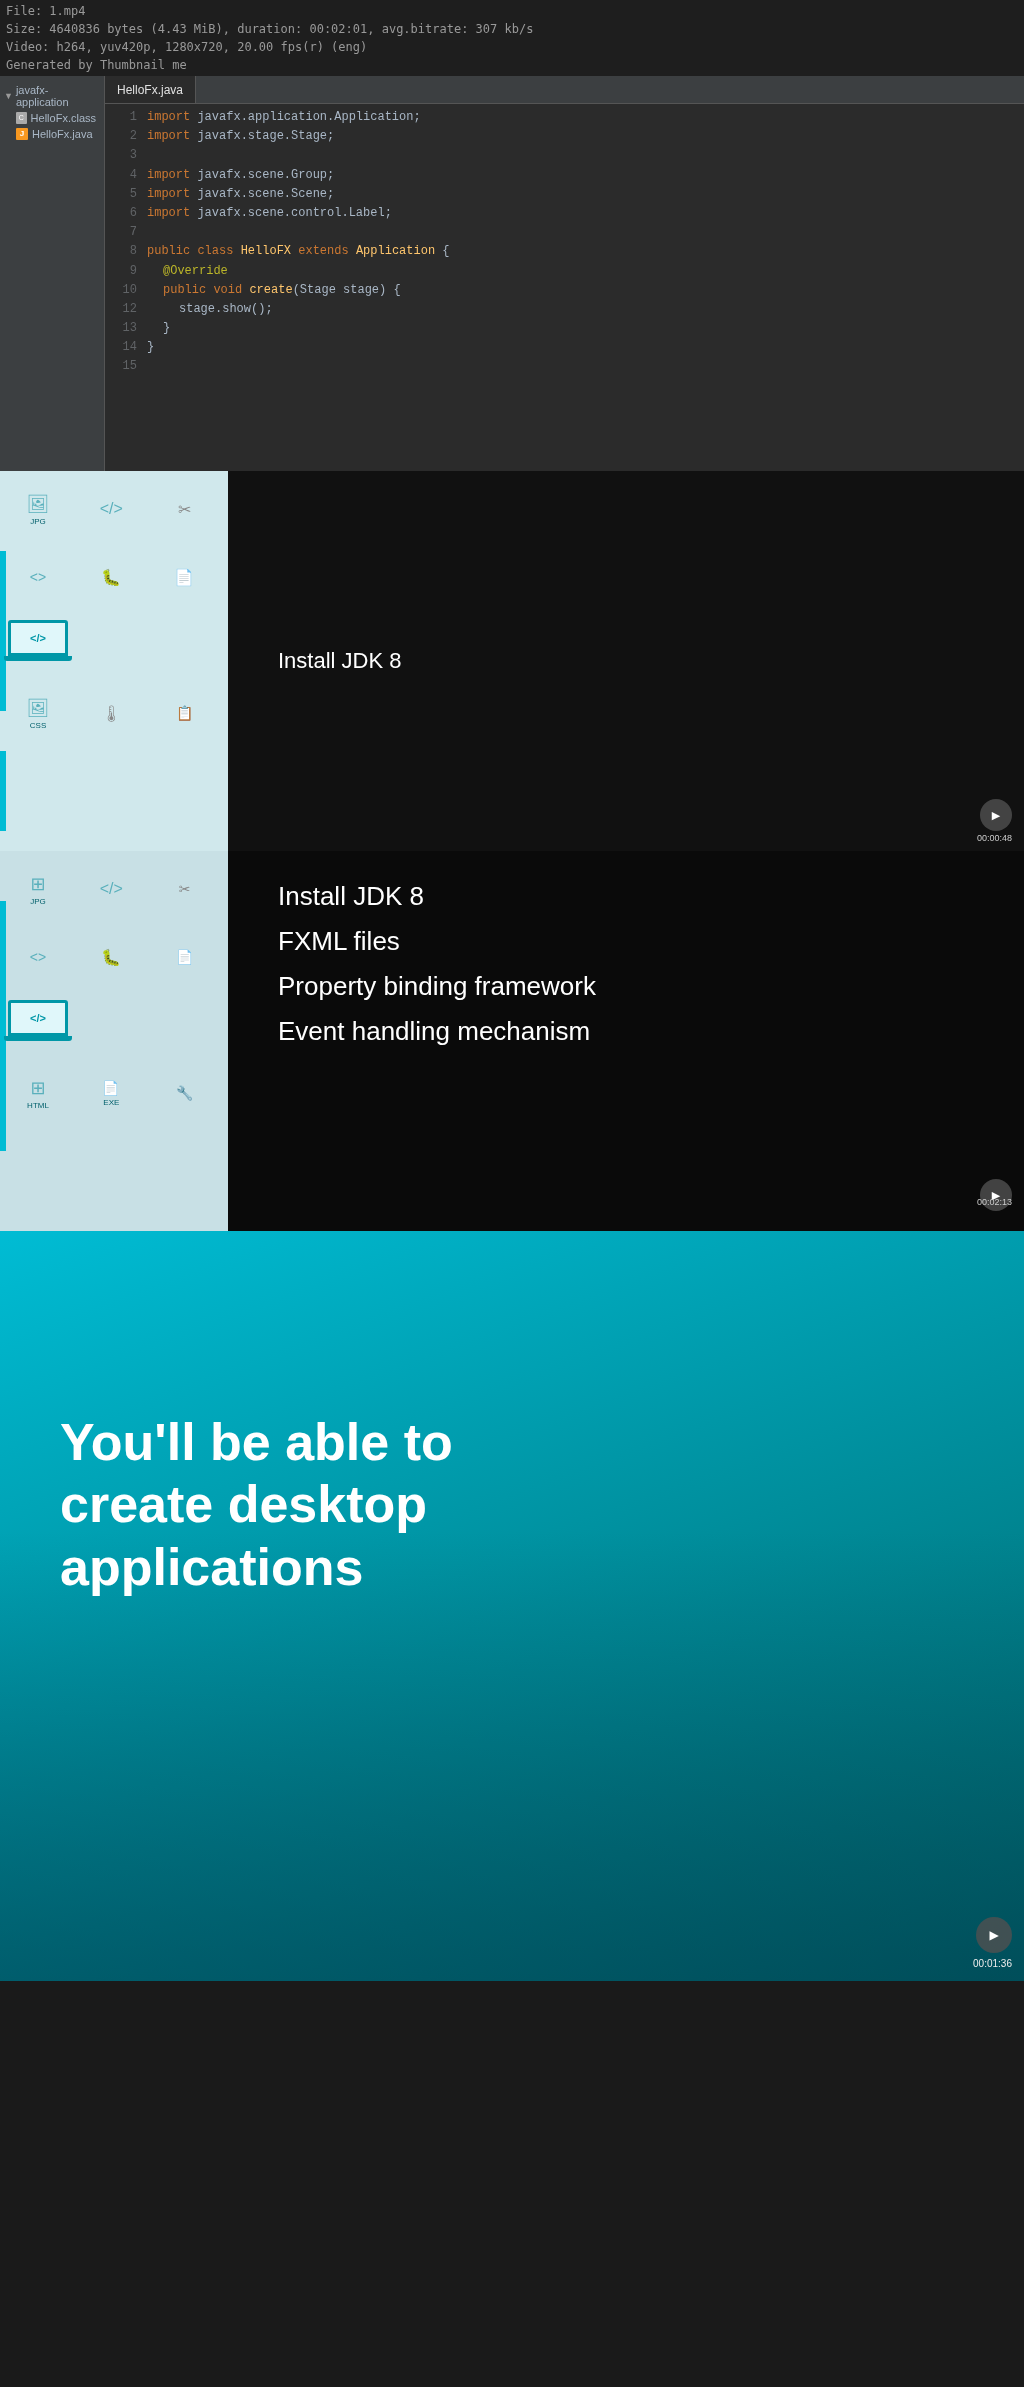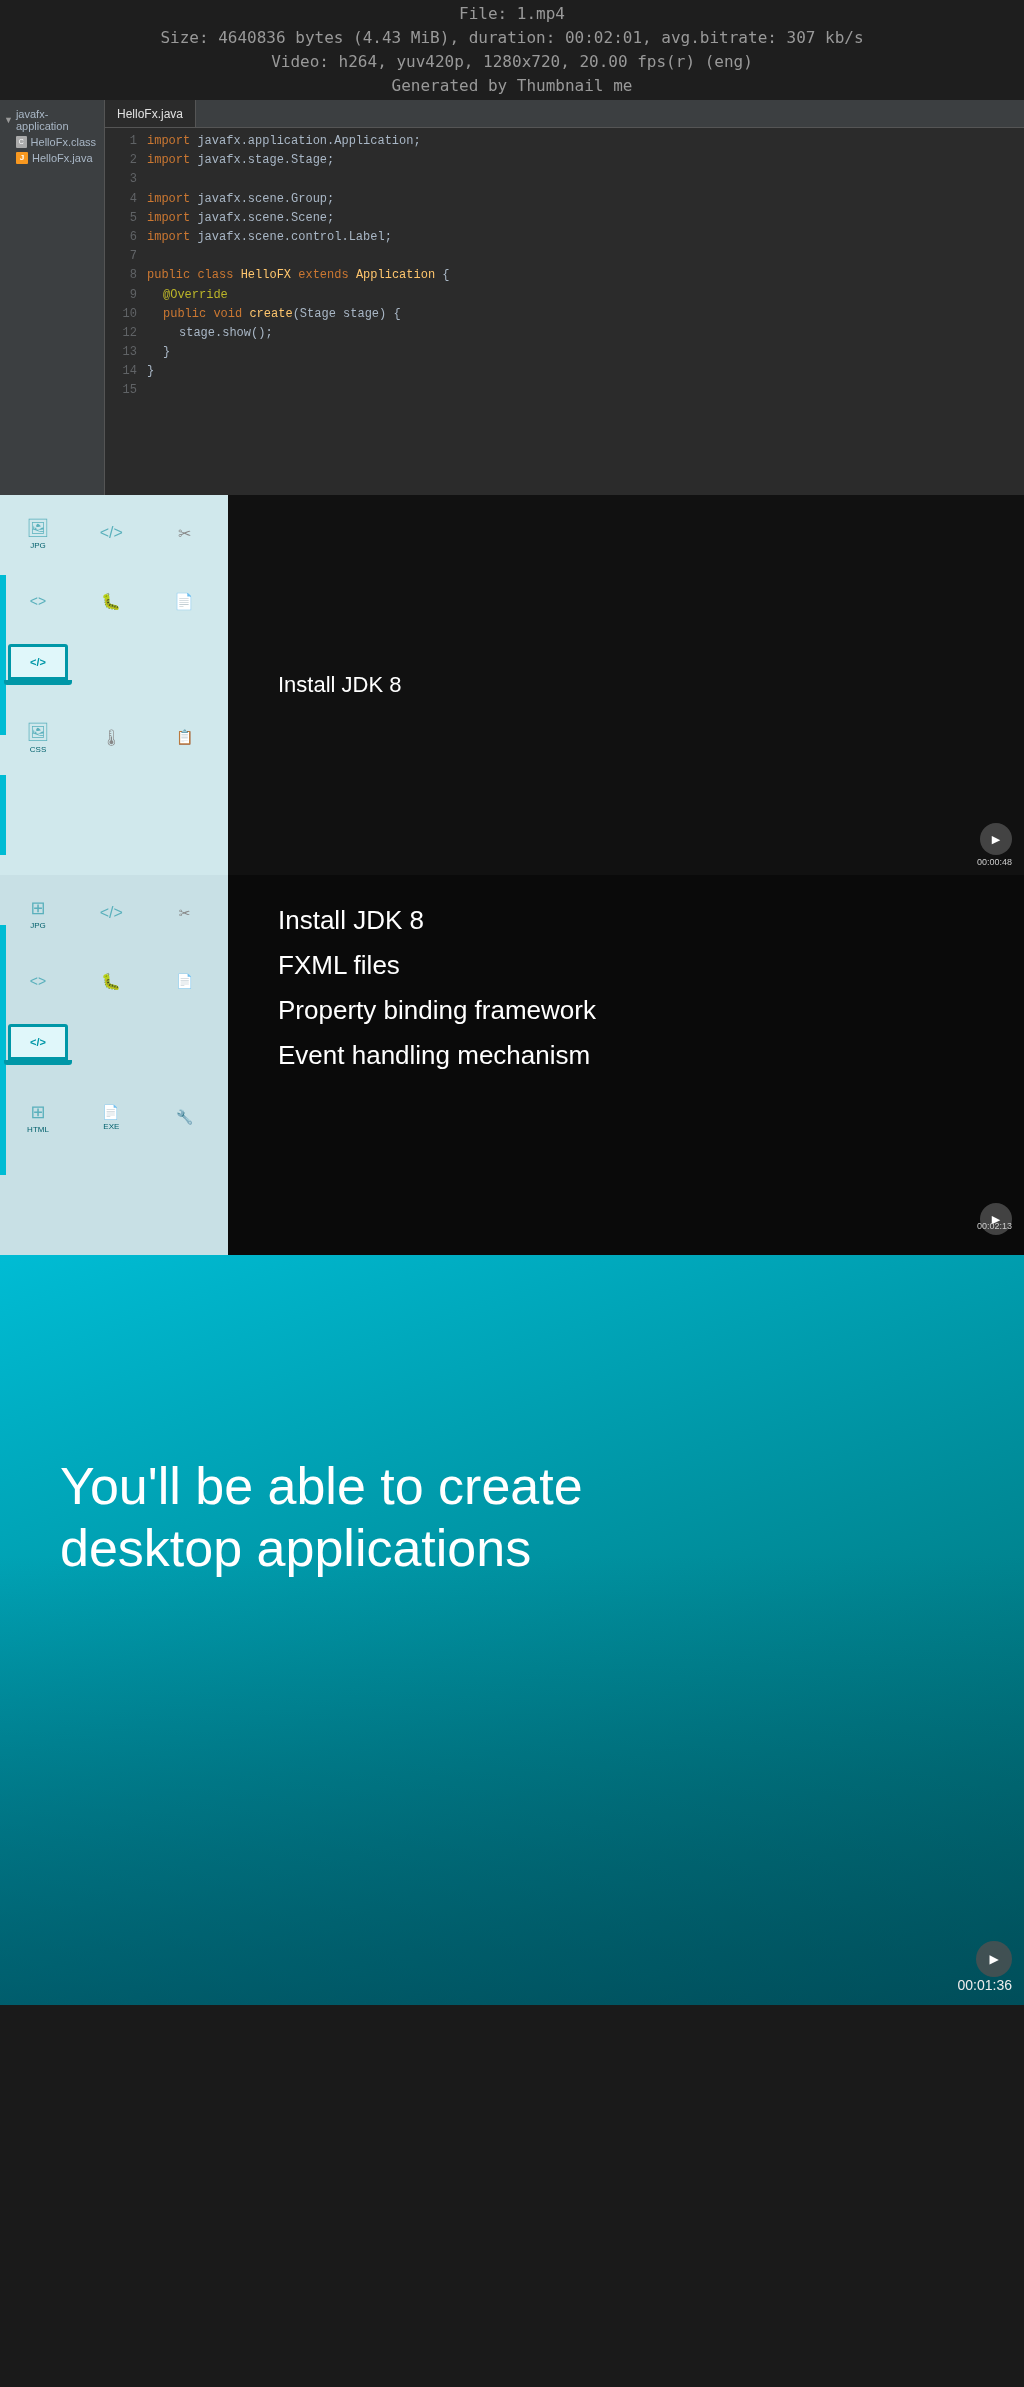--- a/index.html
+++ b/index.html
@@ -13,25 +13,24 @@
     
     .top-section {
       width: 100%;
       background: #2b2b2b;
       position: relative;
     }
 
     .file-info-bar {
       background: #1e1e1e;
       color: #999;
-      font-size: 16px;
+      font-size: 12px;
       font-family: monospace;
       padding: 2px 6px;
       line-height: 1.5;
-      text-align: center;
     }
 
     .ide-area {
       display: flex;
       background: #2b2b2b;
       height: 395px;
     }
 
     .sidebar-panel {
       width: 105px;
@@ -271,25 +270,24 @@
     }
 
     .bottom-text {
       position: relative;
       z-index: 2;
       padding: 180px 60px 0 60px;
     }
 
     .bottom-headline {
       font-size: 52px;
-      font-weight: 400;
+      font-weight: 700;
       color: white;
       line-height: 1.2;
       max-width: 550px;
-      margin-top: 20px;
     }
 
     .bottom-play-btn {
       position: absolute;
       right: 12px;
       bottom: 28px;
       width: 36px;
       height: 36px;
       background: rgba(80,80,80,0.8);
       border-radius: 50%;
@@ -298,21 +296,21 @@
       justify-content: center;
       color: white;
       font-size: 12px;
       z-index: 3;
     }
 
     .bottom-timestamp {
       position: absolute;
       right: 12px;
       bottom: 12px;
-      font-size: 14px;
+      font-size: 10px;
       color: #eee;
       z-index: 3;
     }
 
     .icon-grid {
       display: grid;
       grid-template-columns: repeat(3, 1fr);
       gap: 8px;
       padding: 8px;
     }

